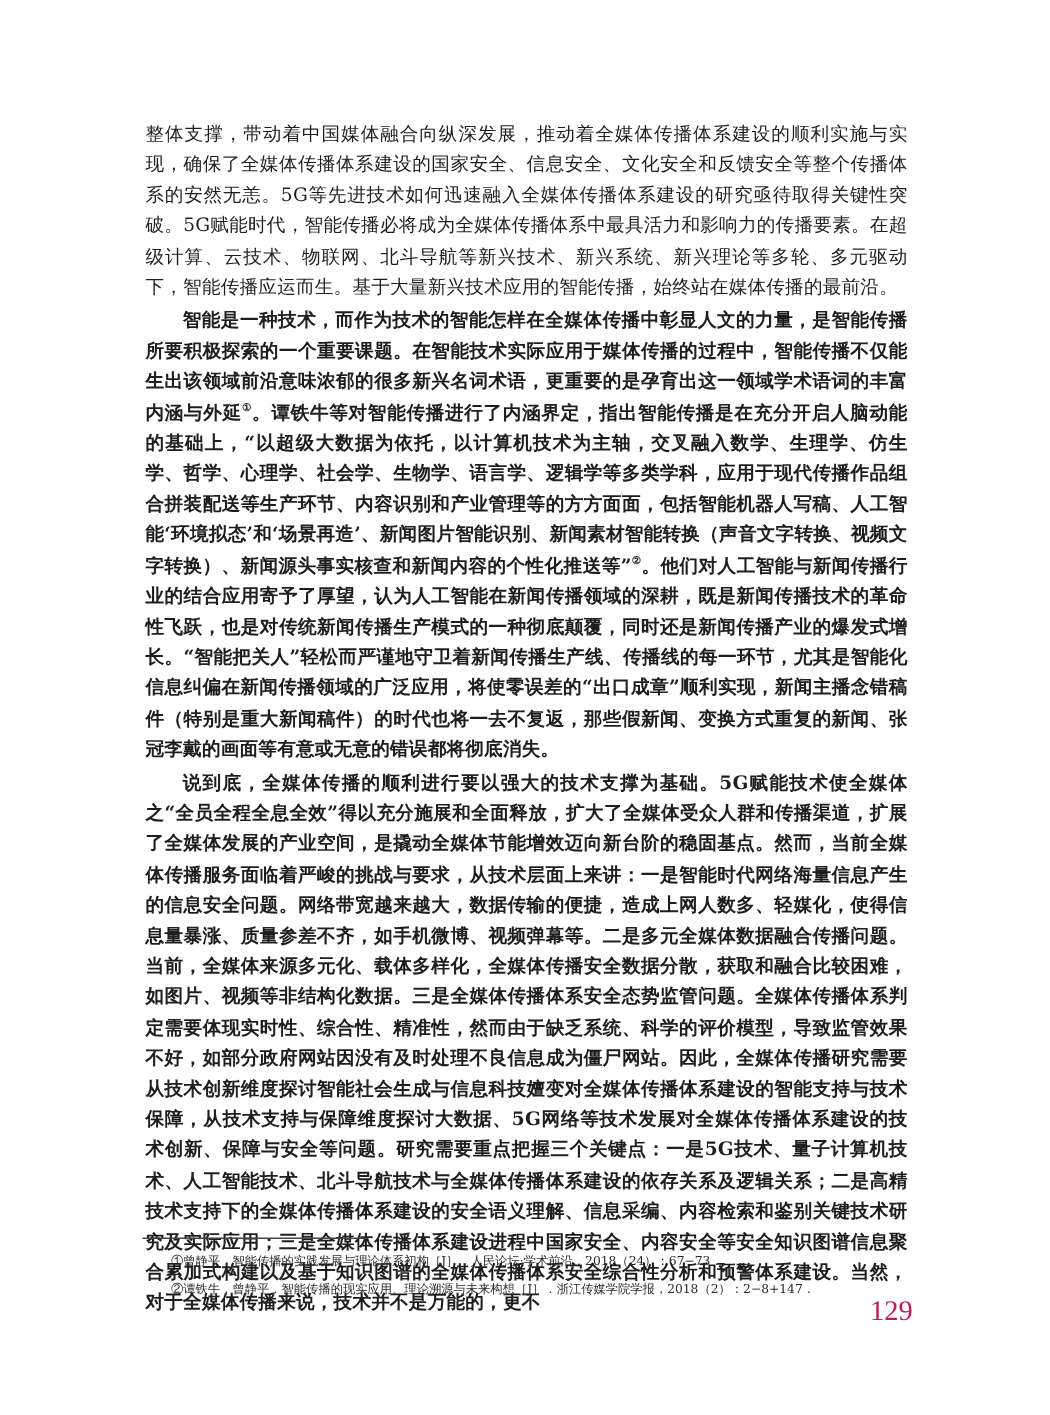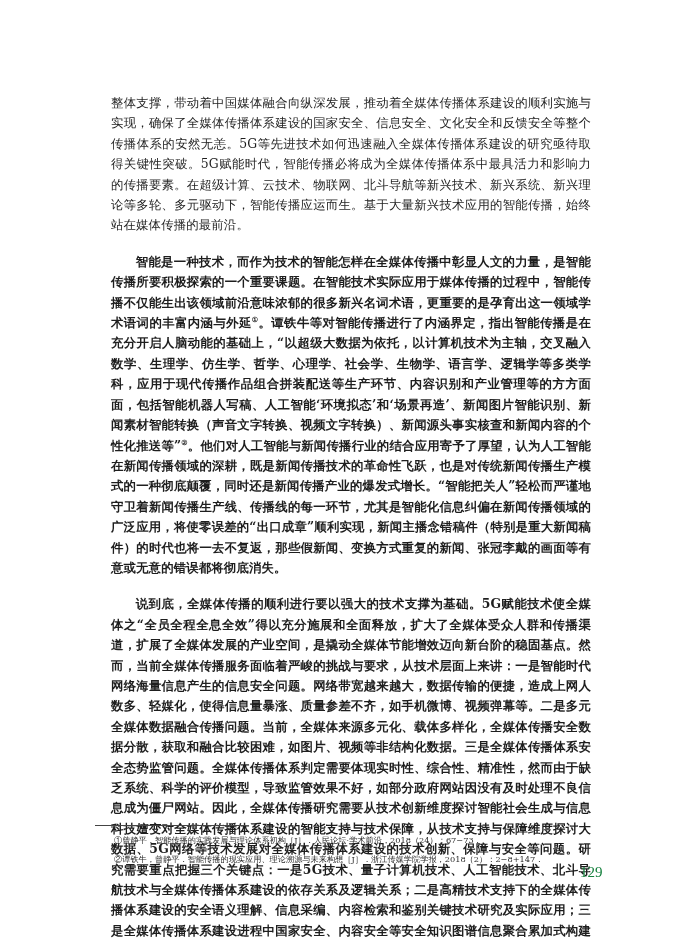--- a/index.html
+++ b/index.html
@@ -15,21 +15,21 @@
       color: #1e1e1e;
       font-family: "DejaVu Serif", "Liberation Serif", serif;
     }
     .page {
       position: absolute;
       left: 95px;
       top: 77px;
       width: 512px;
     }
     .para {
-      margin: 16px;
+      margin: 2px;
       font-size: 12.4px;
       line-height: 20.4px;
       text-align: justify;
       text-justify: inter-character;
       letter-spacing: 0.15px;
       word-break: break-all;
     }
     .para.indent {
       text-indent: 2em;
       font-weight: bold;
@@ -57,23 +57,23 @@
       margin: 4px;
       font-size: 8.2px;
       line-height: 14.5px;
       color: #2a2a2a;
       white-space: nowrap;
     }
     .page-number {
       position: absolute;
       left: 580px;
       top: 864px;
-      font-size: 15px;
+      font-size: 19px;
       font-family: "Liberation Serif", "DejaVu Serif", serif;
-      color: #15803d;
+      color: #be185d;
     }
   </style>
 </head>
 <body>
 
 <div class="page">
   <p class="para">整体支撑，带动着中国媒体融合向纵深发展，推动着全媒体传播体系建设的顺利实施与实现，确保了全媒体传播体系建设的国家安全、信息安全、文化安全和反馈安全等整个传播体系的安然无恙。5G等先进技术如何迅速融入全媒体传播体系建设的研究亟待取得关键性突破。5G赋能时代，智能传播必将成为全媒体传播体系中最具活力和影响力的传播要素。在超级计算、云技术、物联网、北斗导航等新兴技术、新兴系统、新兴理论等多轮、多元驱动下，智能传播应运而生。基于大量新兴技术应用的智能传播，始终站在媒体传播的最前沿。</p>
   <p class="para indent"><span>智能是一种技术，而作为技术的智能怎样在全媒体传播中彰显人文的力量，是智能传播所要积极探索的一个重要课题。在智能技术实际应用于媒体传播的过程中，智能传播不仅能生出该领域前沿意味浓郁的很多新兴名词术语，更重要的是孕育出这一领域学术语词的丰富内涵与外延</span><sup class="ref">①</sup><span>。谭铁牛等对智能传播进行了内涵界定，指出智能传播是在充分开启人脑动能的基础上，“以超级大数据为依托，以计算机技术为主轴，交叉融入数学、生理学、仿生学、哲学、心理学、社会学、生物学、语言学、逻辑学等多类学科，应用于现代传播作品组合拼装配送等生产环节、内容识别和产业管理等的方方面面，包括智能机器人写稿、人工智能‘环境拟态’和‘场景再造’、新闻图片智能识别、新闻素材智能转换（声音文字转换、视频文字转换）、新闻源头事实核查和新闻内容的个性化推送等”</span><sup class="ref">②</sup><span>。他们对人工智能与新闻传播行业的结合应用寄予了厚望，认为人工智能在新闻传播领域的深耕，既是新闻传播技术的革命性飞跃，也是对传统新闻传播生产模式的一种彻底颠覆，同时还是新闻传播产业的爆发式增长。“智能把关人”轻松而严谨地守卫着新闻传播生产线、传播线的每一环节，尤其是智能化信息纠偏在新闻传播领域的广泛应用，将使零误差的“出口成章”顺利实现，新闻主播念错稿件（特别是重大新闻稿件）的时代也将一去不复返，那些假新闻、变换方式重复的新闻、张冠李戴的画面等有意或无意的错误都将彻底消失。</span></p>
   <p class="para indent">说到底，全媒体传播的顺利进行要以强大的技术支撑为基础。5G赋能技术使全媒体之“全员全程全息全效”得以充分施展和全面释放，扩大了全媒体受众人群和传播渠道，扩展了全媒体发展的产业空间，是撬动全媒体节能增效迈向新台阶的稳固基点。然而，当前全媒体传播服务面临着严峻的挑战与要求，从技术层面上来讲：一是智能时代网络海量信息产生的信息安全问题。网络带宽越来越大，数据传输的便捷，造成上网人数多、轻媒化，使得信息量暴涨、质量参差不齐，如手机微博、视频弹幕等。二是多元全媒体数据融合传播问题。当前，全媒体来源多元化、载体多样化，全媒体传播安全数据分散，获取和融合比较困难，如图片、视频等非结构化数据。三是全媒体传播体系安全态势监管问题。全媒体传播体系判定需要体现实时性、综合性、精准性，然而由于缺乏系统、科学的评价模型，导致监管效果不好，如部分政府网站因没有及时处理不良信息成为僵尸网站。因此，全媒体传播研究需要从技术创新维度探讨智能社会生成与信息科技嬗变对全媒体传播体系建设的智能支持与技术保障，从技术支持与保障维度探讨大数据、5G网络等技术发展对全媒体传播体系建设的技术创新、保障与安全等问题。研究需要重点把握三个关键点：一是5G技术、量子计算机技术、人工智能技术、北斗导航技术与全媒体传播体系建设的依存关系及逻辑关系；二是高精技术支持下的全媒体传播体系建设的安全语义理解、信息采编、内容检索和鉴别关键技术研究及实际应用；三是全媒体传播体系建设进程中国家安全、内容安全等安全知识图谱信息聚合累加式构建以及基于知识图谱的全媒体传播体系安全综合性分析和预警体系建设。当然，对于全媒体传播来说，技术并不是万能的，更不</p>
 </div>

